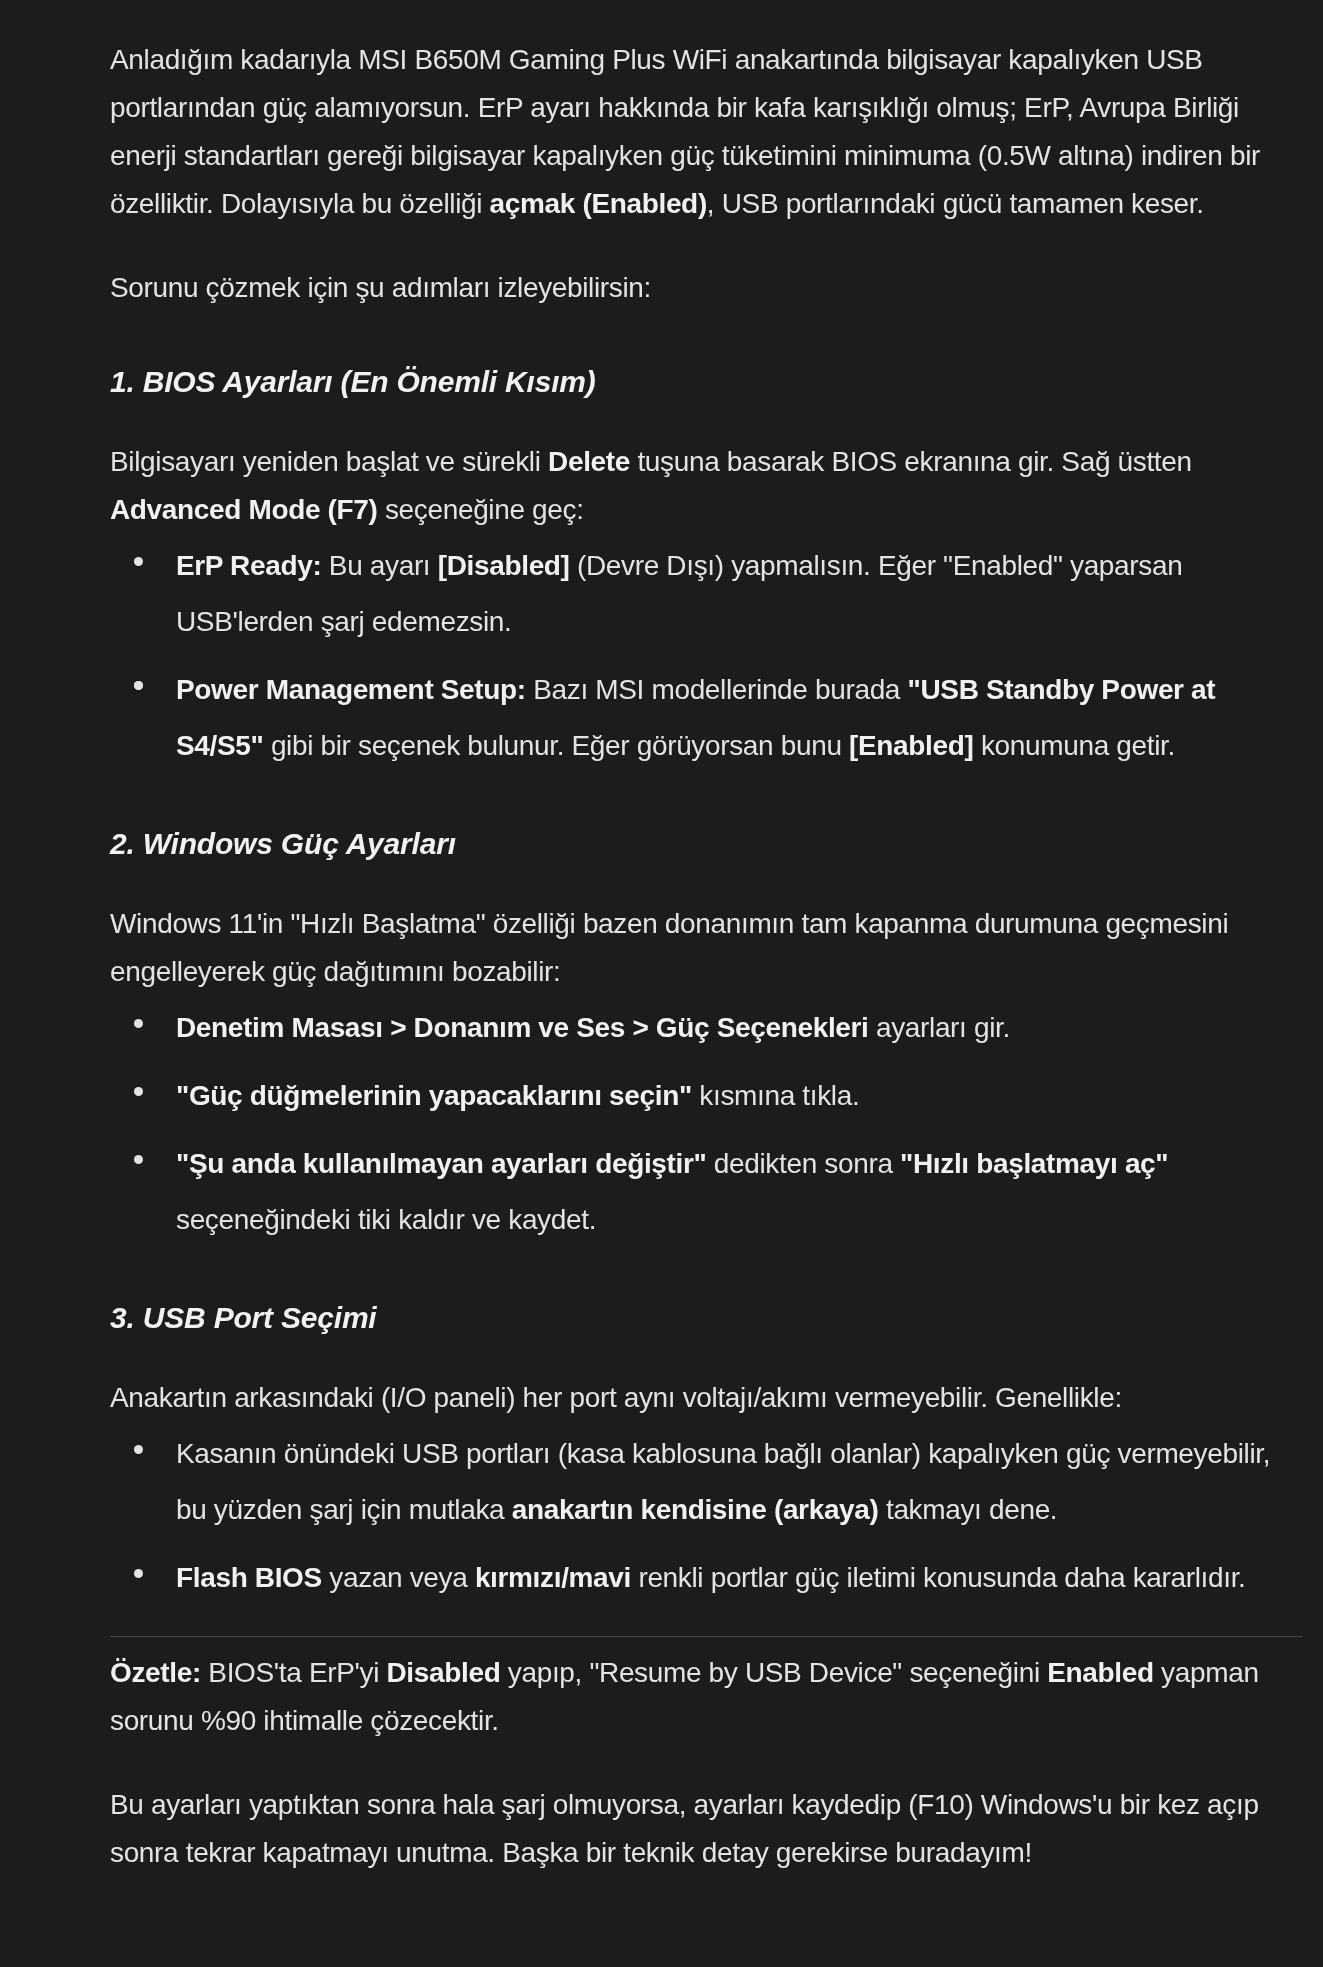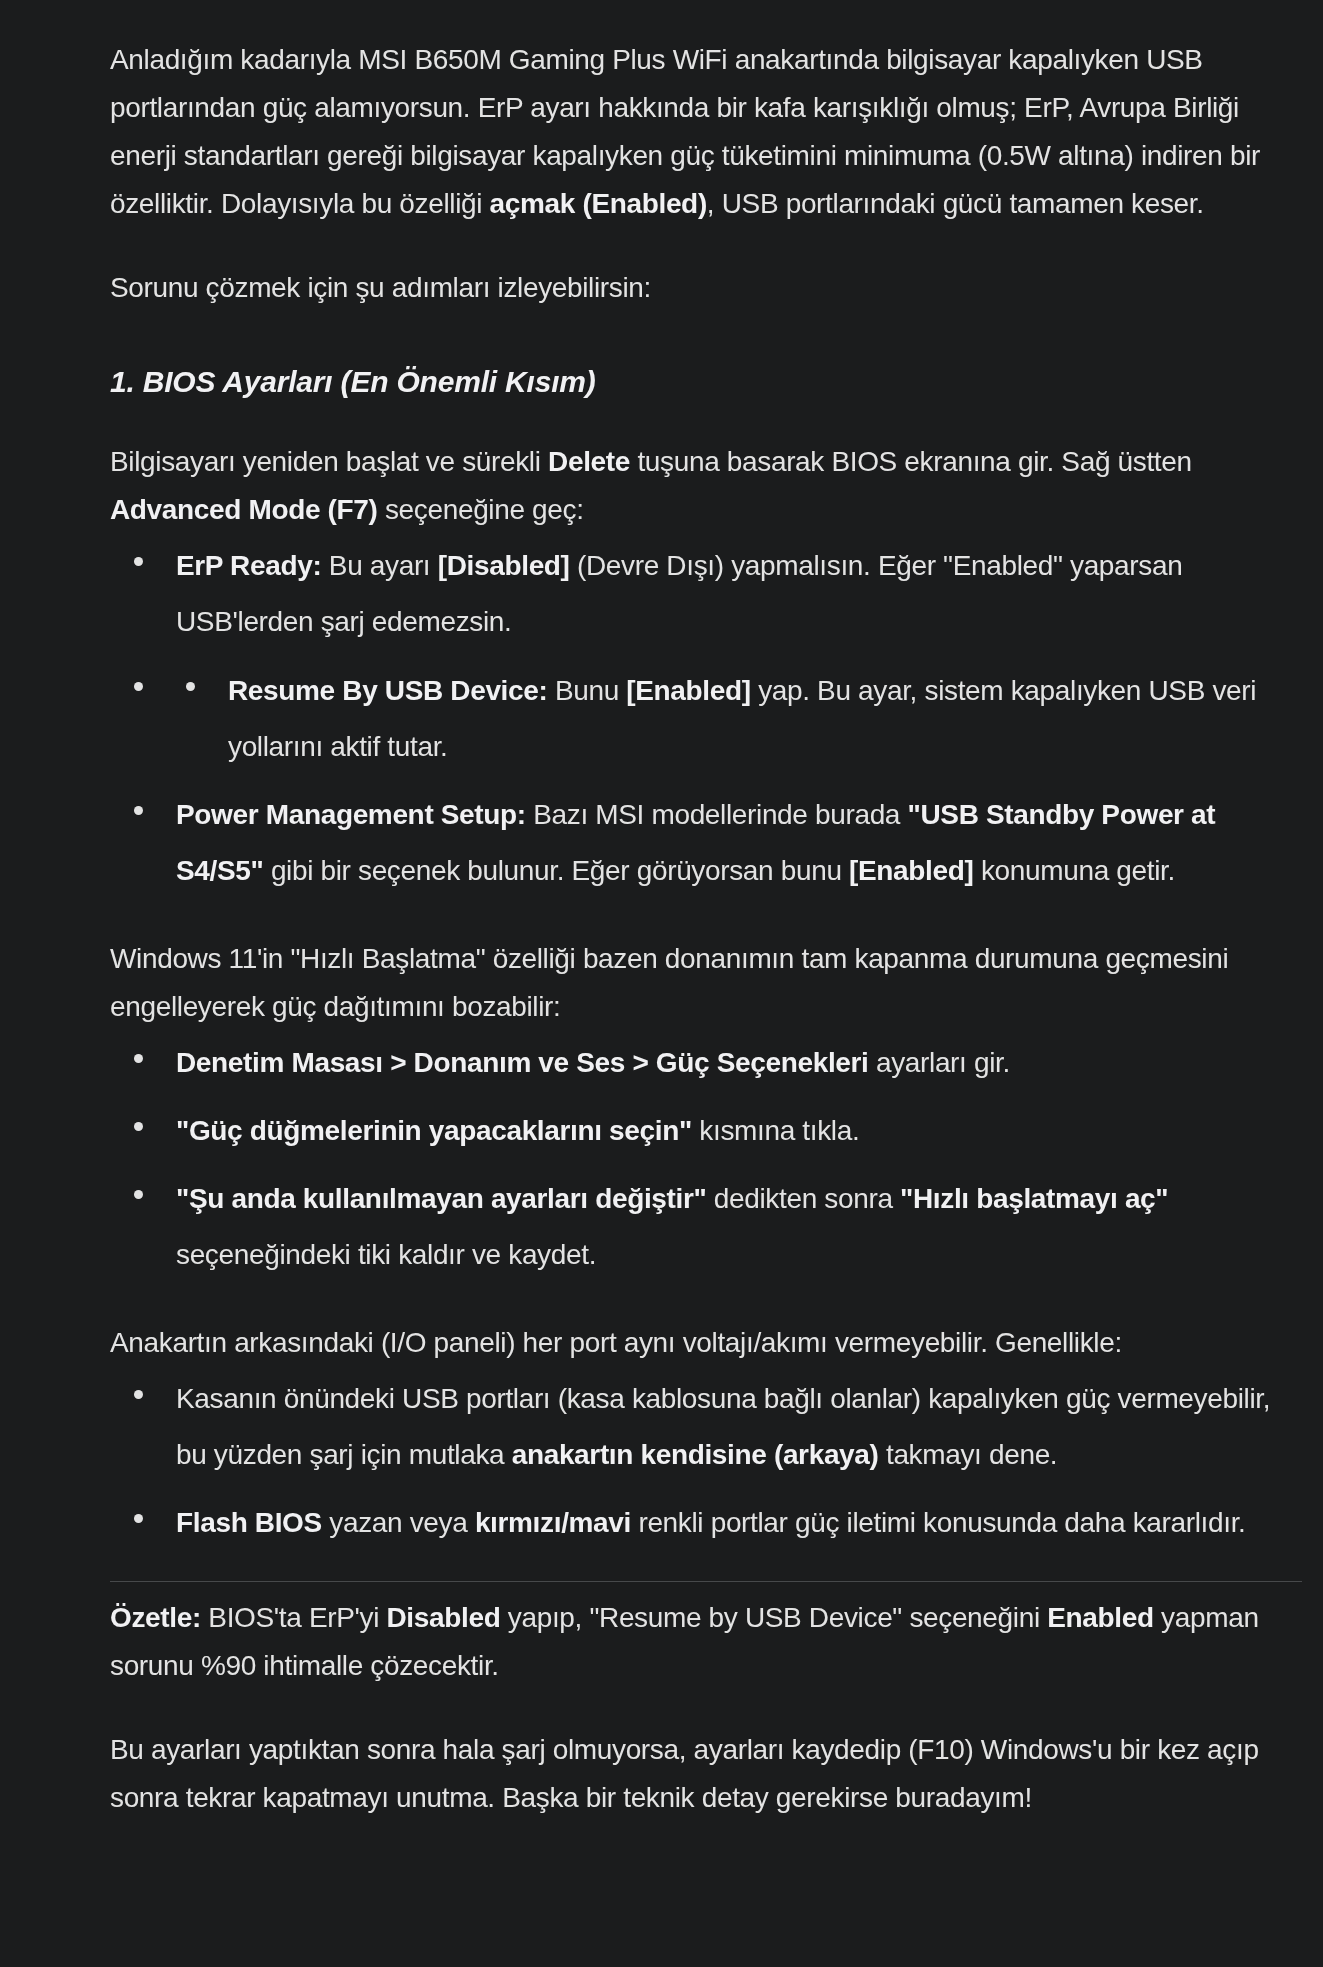--- a/index.html
+++ b/index.html
@@ -53,31 +53,31 @@
 </head>
 <body>
 
 <main>
     <p><span>Anladığım kadarıyla MSI B650M Gaming Plus WiFi anakartında bilgisayar kapalıyken USB portlarından güç alamıyorsun. ErP ayarı hakkında bir kafa karışıklığı olmuş; ErP, Avrupa Birliği enerji standartları gereği bilgisayar kapalıyken güç tüketimini minimuma (0.5W altına) indiren bir özelliktir. Dolayısıyla bu özelliği </span><strong>açmak (Enabled)</strong><span>, USB portlarındaki gücü tamamen keser.</span></p>
     <p><span>Sorunu çözmek için şu adımları izleyebilirsin:</span></p>
     <h3><span>1. BIOS Ayarları (En Önemli Kısım)</span></h3>
     <p><span>Bilgisayarı yeniden başlat ve sürekli </span><strong>Delete</strong><span> tuşuna basarak BIOS ekranına gir. Sağ üstten </span><strong>Advanced Mode (F7)</strong><span> seçeneğine geç:</span></p>
     <ul>
       <li><strong>ErP Ready:</strong><span> Bu ayarı </span><strong>[Disabled]</strong><span> (Devre Dışı) yapmalısın. Eğer "Enabled" yaparsan USB'lerden şarj edemezsin.</span></li>
-      <li><ul>
-          <li><strong>Resume By USB Device:</strong><span> Bunu </span><strong>[Enabled]</strong><span> yap. Bu ayar, sistem kapalıyken USB veri yollarını aktif tutar.</span></li>
-        </ul></li>
+      <li></li>
       <li><strong>Power Management Setup:</strong><span> Bazı MSI modellerinde burada </span><strong>"USB Standby Power at S4/S5"</strong><span> gibi bir seçenek bulunur. Eğer görüyorsan bunu </span><strong>[Enabled]</strong><span> konumuna getir.</span></li>
     </ul>
+    <h3><span>2. Windows Güç Ayarları</span></h3>
     <p><span>Windows 11'in "Hızlı Başlatma" özelliği bazen donanımın tam kapanma durumuna geçmesini engelleyerek güç dağıtımını bozabilir:</span></p>
     <ul>
       <li><strong>Denetim Masası &gt; Donanım ve Ses &gt; Güç Seçenekleri</strong><span> ayarları gir.</span></li>
       <li><strong>"Güç düğmelerinin yapacaklarını seçin"</strong><span> kısmına tıkla.</span></li>
       <li><strong>"Şu anda kullanılmayan ayarları değiştir"</strong><span> dedikten sonra </span><strong>"Hızlı başlatmayı aç"</strong><span> seçeneğindeki tiki kaldır ve kaydet.</span></li>
     </ul>
+    <h3><span>3. USB Port Seçimi</span></h3>
     <p><span>Anakartın arkasındaki (I/O paneli) her port aynı voltajı/akımı vermeyebilir. Genellikle:</span></p>
     <ul>
       <li><span>Kasanın önündeki USB portları (kasa kablosuna bağlı olanlar) kapalıyken güç vermeyebilir, bu yüzden şarj için mutlaka </span><strong>anakartın kendisine (arkaya)</strong><span> takmayı dene.</span></li>
       <li><strong>Flash BIOS</strong><span> yazan veya </span><strong>kırmızı/mavi</strong><span> renkli portlar güç iletimi konusunda daha kararlıdır.</span></li>
     </ul>
     <hr>
     <p><strong>Özetle:</strong><span> BIOS'ta ErP'yi </span><strong>Disabled</strong><span> yapıp, "Resume by USB Device" seçeneğini </span><strong>Enabled</strong><span> yapman sorunu %90 ihtimalle çözecektir.</span></p>
     <p><span>Bu ayarları yaptıktan sonra hala şarj olmuyorsa, ayarları kaydedip (F10) Windows'u bir kez açıp sonra tekrar kapatmayı unutma. Başka bir teknik detay gerekirse buradayım!</span></p>
   </main>
 

